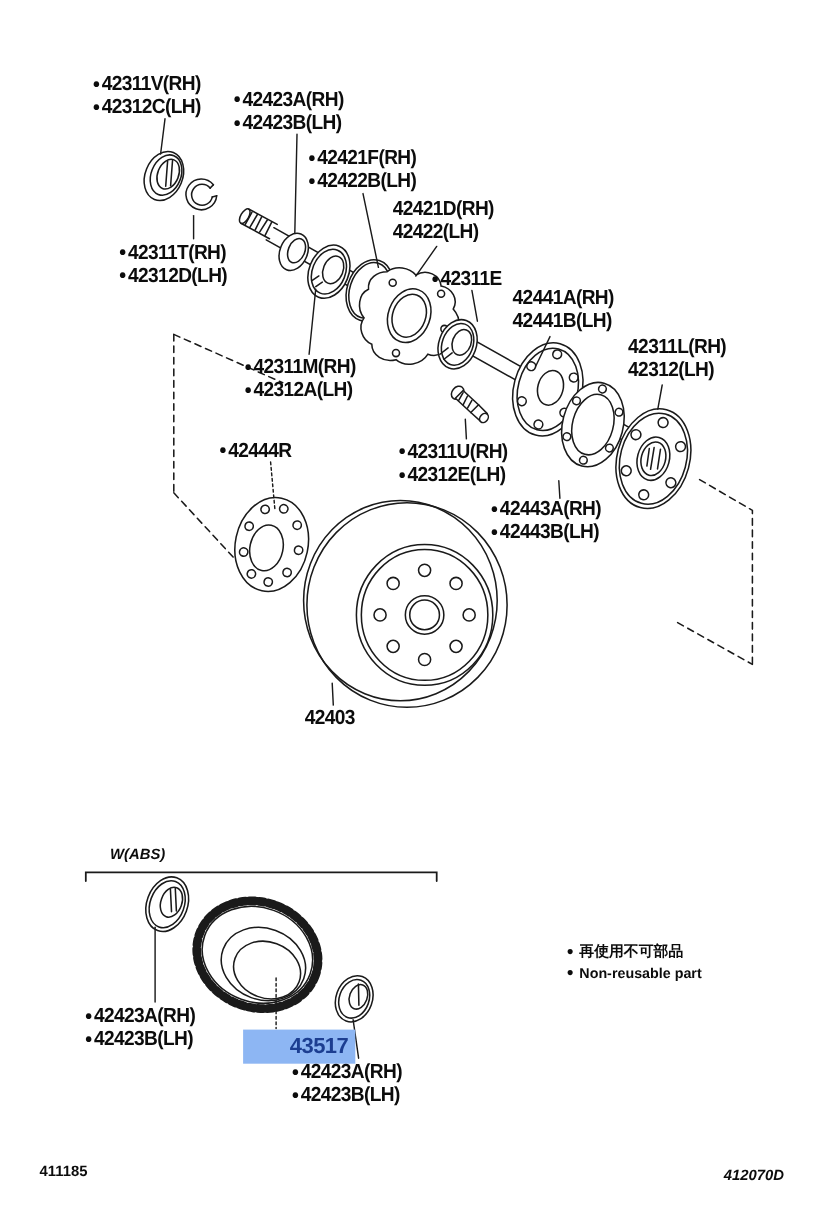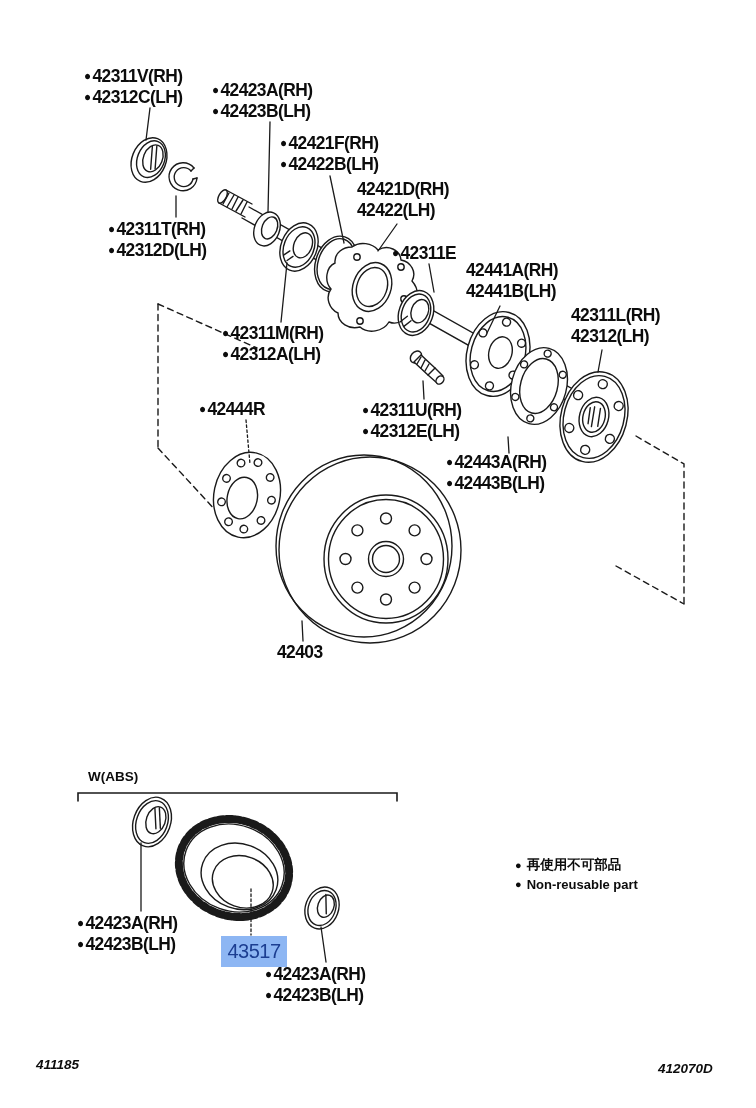--- a/index.html
+++ b/index.html
@@ -7,21 +7,21 @@
        font-family:"Liberation Sans", sans-serif;}
   #stage{position:absolute;left:0;top:0;width:756px;height:1108px;}
   svg{position:absolute;left:0;top:0;}
   .plabel{position:absolute;font-weight:bold;font-size:18.5px;line-height:20.5px;
           letter-spacing:-0.6px;white-space:nowrap;color:#0c0c0c;
           transform:scaleX(0.94);transform-origin:0 0;}
   .pline{display:flex;align-items:center;}
   .bullet{font-size:12.5px;margin-right:2px;line-height:1;}
   .wabs{position:absolute;font-weight:bold;font-size:13.5px;letter-spacing:0;color:#0c0c0c;}
   .hl{position:absolute;display:flex;align-items:center;justify-content:center;
-      font-weight:normal;font-size:20px;letter-spacing:-0.5px;}
+      font-weight:bold;font-size:20px;letter-spacing:-0.5px;padding-left:36px;}
   .legend{position:absolute;color:#0c0c0c;font-weight:bold;}
   .legend .pline{margin-bottom:3px;}
   .legend .jp{font-size:13.5px;}
   .legend .en{font-size:13px;}
   .legend .bullet{font-size:11px;margin-right:5px;}
   .footer{position:absolute;font-size:13.5px;font-weight:bold;color:#0c0c0c;letter-spacing:0;}
 </style>
 </head>
 <body>
 
@@ -349,21 +349,21 @@
         <span>42443B(LH)</span>
       </div>
   </div>
 
   <div class="plabel" style="left:277px;top:642px;">
     <div class="pline">
         <span>42403</span>
       </div>
   </div>
 
-  <div class="wabs" style="left:88px;top:769px;">W(ABS)</div>
+  <div class="wabs" style="left:100px;top:769px;font-style:italic;">W(ABS)</div>
 
   <div class="plabel" style="left:77px;top:913px;">
     <div class="pline">
         <span class="bullet">●</span>
         <span>42423A(RH)</span>
       </div>
     <div class="pline">
         <span class="bullet">●</span>
         <span>42423B(LH)</span>
       </div>
@@ -386,16 +386,16 @@
     <div class="pline jp">
         <span class="bullet">●</span>
         <span>再使用不可部品</span>
       </div>
     <div class="pline en">
         <span class="bullet">●</span>
         <span>Non-reusable part</span>
       </div>
   </div>
 
-  <div class="footer" style="left:36px;top:1057px;font-style:italic;">411185</div>
+  <div class="footer" style="left:36px;top:1057px;">411185</div>
   <div class="footer" style="left:658px;top:1061px;font-style:italic;">412070D</div>
 
 </div>
 
 </body></html>

